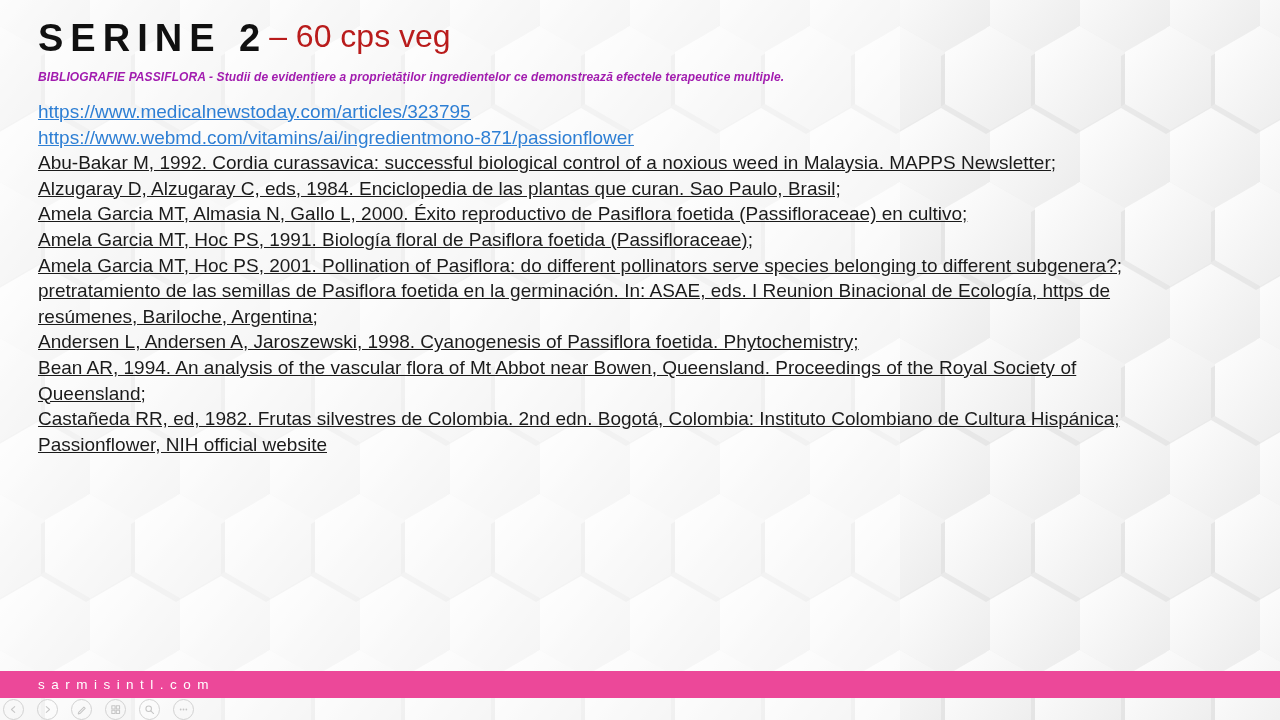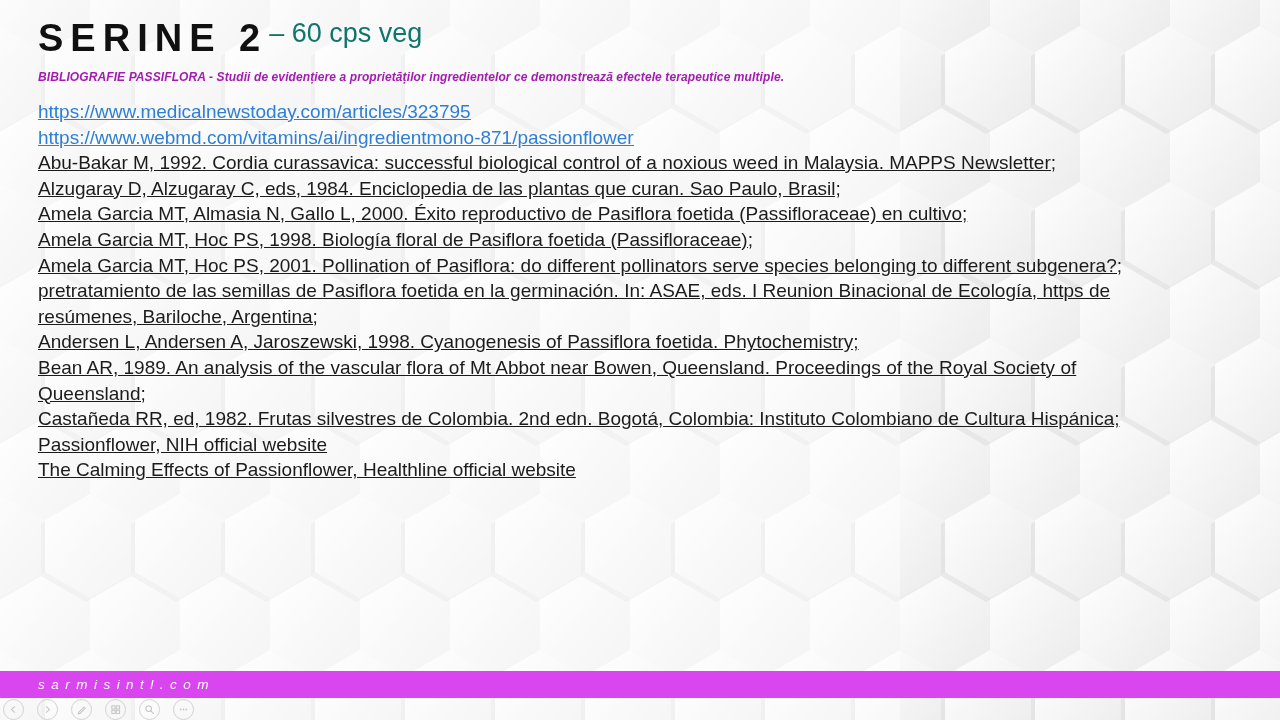--- a/index.html
+++ b/index.html
@@ -12,21 +12,21 @@
   .slide{position:absolute;inset:0;}
   svg.bg{position:absolute;left:0;top:0;z-index:0;}
   .fg{position:absolute;inset:0;z-index:1;}
 
   
   .title-row{position:absolute;left:38px;top:18px;display:flex;align-items:flex-start;white-space:nowrap;}
   .title-main{
     font-size:38px;font-weight:800;letter-spacing:7px;color:#101010;margin:0;line-height:1.1;
     font-family:"Liberation Sans","DejaVu Sans",sans-serif;
   }
-  .title-suffix{font-size:27px;font-weight:400;color:#0f766e;margin-left:2px;letter-spacing:0;}
+  .title-suffix{font-size:32px;font-weight:400;color:#b91c1c;margin-left:2px;letter-spacing:0;}
 
   
   .heading{
     position:absolute;left:38px;top:70px;width:1200px;
     font-size:12px;font-weight:700;font-style:italic;color:#a21caf;
     letter-spacing:0.1px;
   }
 
   
   .content{
@@ -34,21 +34,21 @@
     font-size:19px;line-height:25.6px;color:#1b1b1b;text-decoration:underline;
   }
   .content .line{white-space:nowrap;}
   .content a.link{
     color:#2e7fd4;text-decoration:underline;cursor:pointer;display:block;white-space:nowrap;
   }
 
   
   .footer-bar{
     position:absolute;left:0;top:671px;width:1280px;height:27px;
-    background:#d946ef;display:flex;align-items:center;font-style:italic;
+    background:#ec4899;display:flex;align-items:center;
   }
   .footer-bar .site{
     margin-left:38px;color:#ffffff;font-size:13.5px;letter-spacing:0.48em;font-weight:400;
   }
 
   
   .controls{
     position:absolute;left:3px;top:698px;height:22px;display:flex;gap:13px;align-items:center;
   }
   .ctrl{
@@ -95,30 +95,29 @@
     </div>
 
     <div class="heading">BIBLIOGRAFIE PASSIFLORA - Studii de evidențiere a proprietăților ingredientelor ce demonstrează efectele terapeutice multiple.</div>
 
     <div class="content">
       <a class="link">https://www.medicalnewstoday.com/articles/323795</a>
       <a class="link">https://www.webmd.com/vitamins/ai/ingredientmono-871/passionflower</a>
       <div class="line">Abu-Bakar M, 1992. Cordia curassavica: successful biological control of a noxious weed in Malaysia. MAPPS Newsletter;</div>
       <div class="line">Alzugaray D, Alzugaray C, eds, 1984. Enciclopedia de las plantas que curan. Sao Paulo, Brasil;</div>
       <div class="line">Amela Garcia MT, Almasia N, Gallo L, 2000. Éxito reproductivo de Pasiflora foetida (Passifloraceae) en cultivo;</div>
-      <div class="line">Amela Garcia MT, Hoc PS, 1998. Biología floral de Pasiflora foetida (Passifloraceae);</div>
+      <div class="line">Amela Garcia MT, Hoc PS, 1991. Biología floral de Pasiflora foetida (Passifloraceae);</div>
       <div class="line">Amela Garcia MT, Hoc PS, 2001. Pollination of Pasiflora: do different pollinators serve species belonging to different subgenera?;</div>
       <div class="line">pretratamiento de las semillas de Pasiflora foetida en la germinación. In: ASAE, eds. I Reunion Binacional de Ecología, https de</div>
       <div class="line">resúmenes, Bariloche, Argentina;</div>
       <div class="line">Andersen L, Andersen A, Jaroszewski, 1998. Cyanogenesis of Passiflora foetida. Phytochemistry;</div>
-      <div class="line">Bean AR, 1989. An analysis of the vascular flora of Mt Abbot near Bowen, Queensland. Proceedings of the Royal Society of</div>
+      <div class="line">Bean AR, 1994. An analysis of the vascular flora of Mt Abbot near Bowen, Queensland. Proceedings of the Royal Society of</div>
       <div class="line">Queensland;</div>
       <div class="line">Castañeda RR, ed, 1982. Frutas silvestres de Colombia. 2nd edn. Bogotá, Colombia: Instituto Colombiano de Cultura Hispánica;</div>
       <div class="line">Passionflower, NIH official website</div>
-      <div class="line">The Calming Effects of Passionflower, Healthline official website</div>
     </div>
 
     <div class="footer-bar">
       <span class="site">sarmisintl.com</span>
     </div>
 
     <div class="controls">
       <button class="ctrl">
         <svg width="13" height="13" viewBox="0 0 16 16">
           <polyline points="9.5,4.5 5.5,8 9.5,11.5"></polyline>

